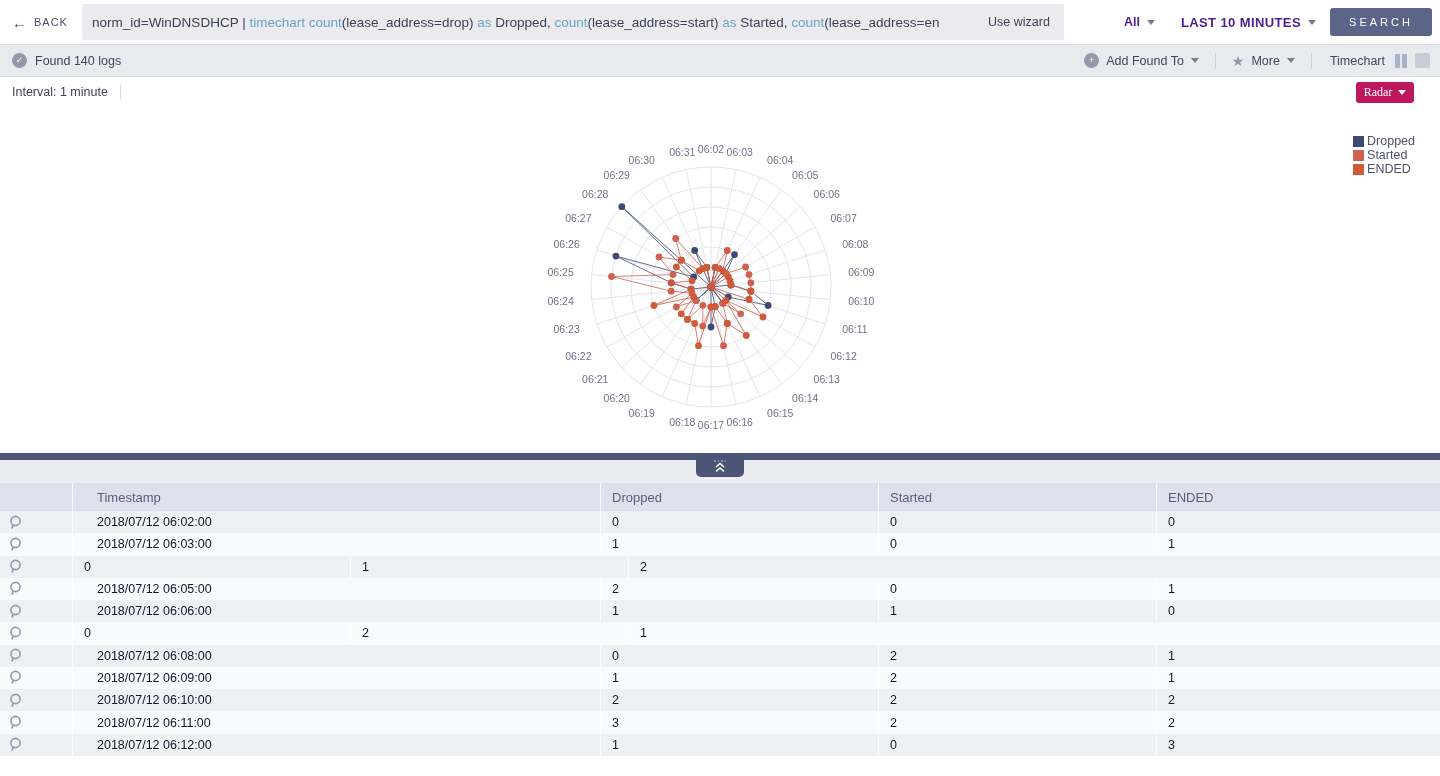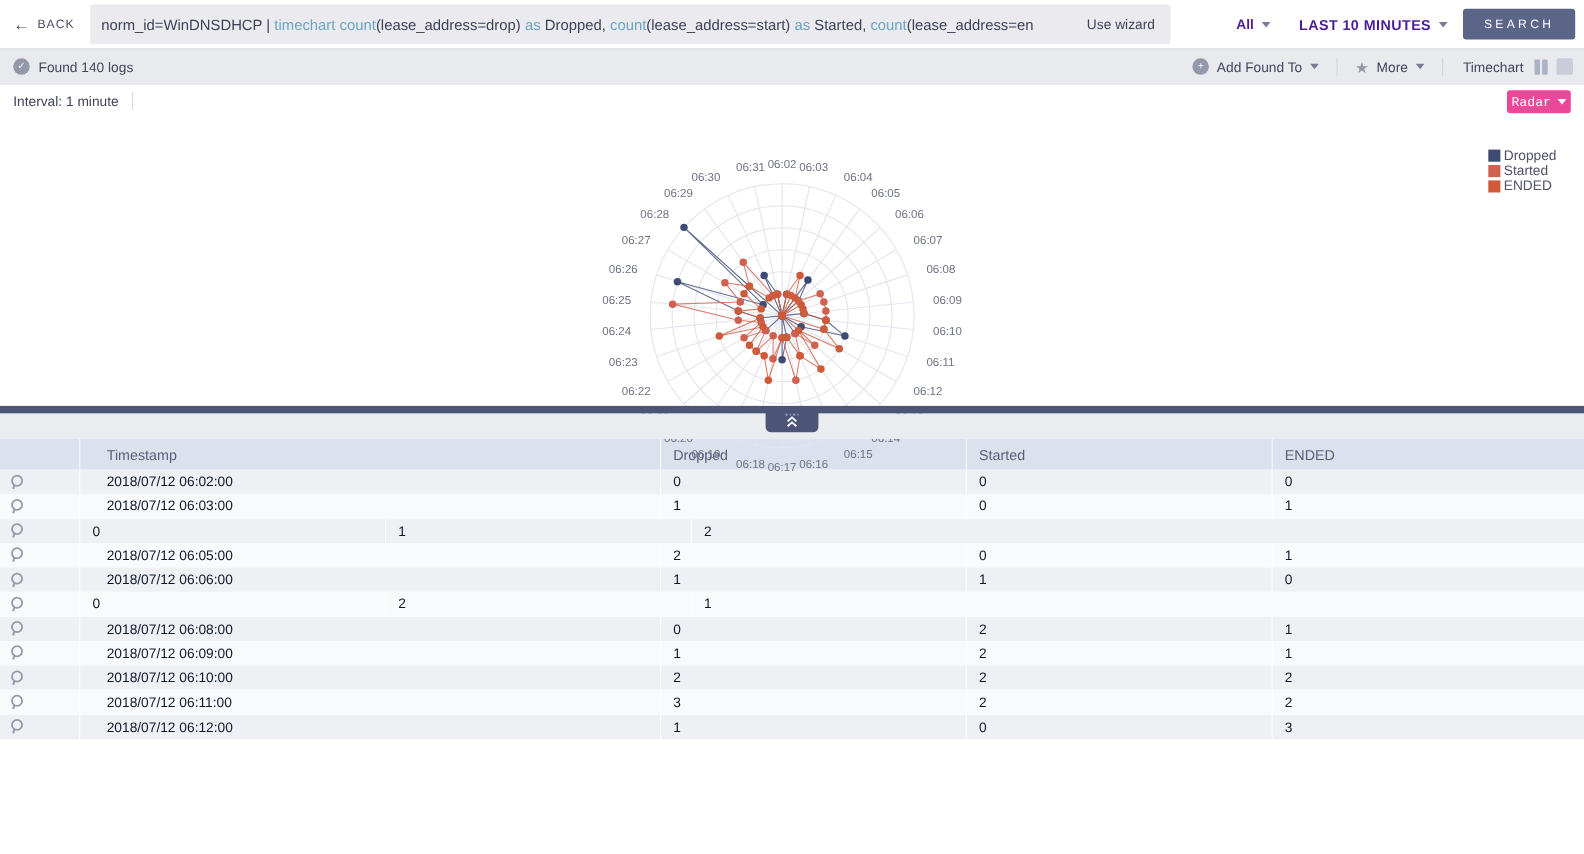--- a/index.html
+++ b/index.html
@@ -33,27 +33,27 @@
   .toolbar2 .spacer { flex:1; }
   .tb-group { display:flex; align-items:center; gap:7px; cursor:pointer; padding:0 16px; }
   .tb-sep { width:1px; height:16px; background:#d2d3da; }
   .star-ic { color:#9398aa; font-size:14px; line-height:1; }
   .view-label { padding:0 10px 0 18px; cursor:default; }
   .ic-cols { display:inline-flex; gap:2px; margin-right:8px; cursor:pointer; }
   .ic-cols i { width:5px; height:14px; background:#aab2c8; border-radius:1px; }
   .ic-grid { width:15px; height:15px; background:#c9cdd9; border-radius:2px; display:inline-block; cursor:pointer; }
 
   
-  .chart-sec { position:relative; height:292px; background:#fff; }
+  .chart-sec { position:relative; height:376px; background:#fff; }
   .interval { position:absolute; top:7px; left:12px; font-size:12.5px; color:#3f4358;
     display:flex; align-items:center; gap:12px; }
   .interval .vr { width:1px; height:16px; background:#d9dadf; }
-  .radar-btn { position:absolute; top:5px; right:12px; width:58px; height:21px; background:#ec4899;
+  .radar-btn { position:absolute; top:5px; right:26px; width:58px; height:21px; background:#be185d;
     border:none; border-radius:3px; color:#fff; font-size:12px; display:flex; align-items:center;
-    justify-content:center; gap:6px; cursor:pointer; font-family:Liberation Mono, monospace; }
+    justify-content:center; gap:6px; cursor:pointer; font-family:Liberation Serif, serif; }
   .radar-btn .caret { border-top-color:#fff; border-left-width:4px; border-right-width:4px; }
   .legend { position:absolute; top:57px; right:25px; font-size:12.5px; color:#4f5368; }
   .legend-item { display:flex; align-items:center; gap:3px; line-height:14px; }
   .legend-swatch { width:11px; height:11px; display:inline-block; }
   svg text.axis-label { font-size:10.5px; fill:#6e7284; font-family:"Liberation Sans",sans-serif; }
   svg .ring { fill:none; stroke:#e3e5ee; stroke-width:1; }
   svg .spoke { stroke:#e3e5ee; stroke-width:1; }
 
   
   .divider { height:7px; background:#4d5577; position:relative; }

